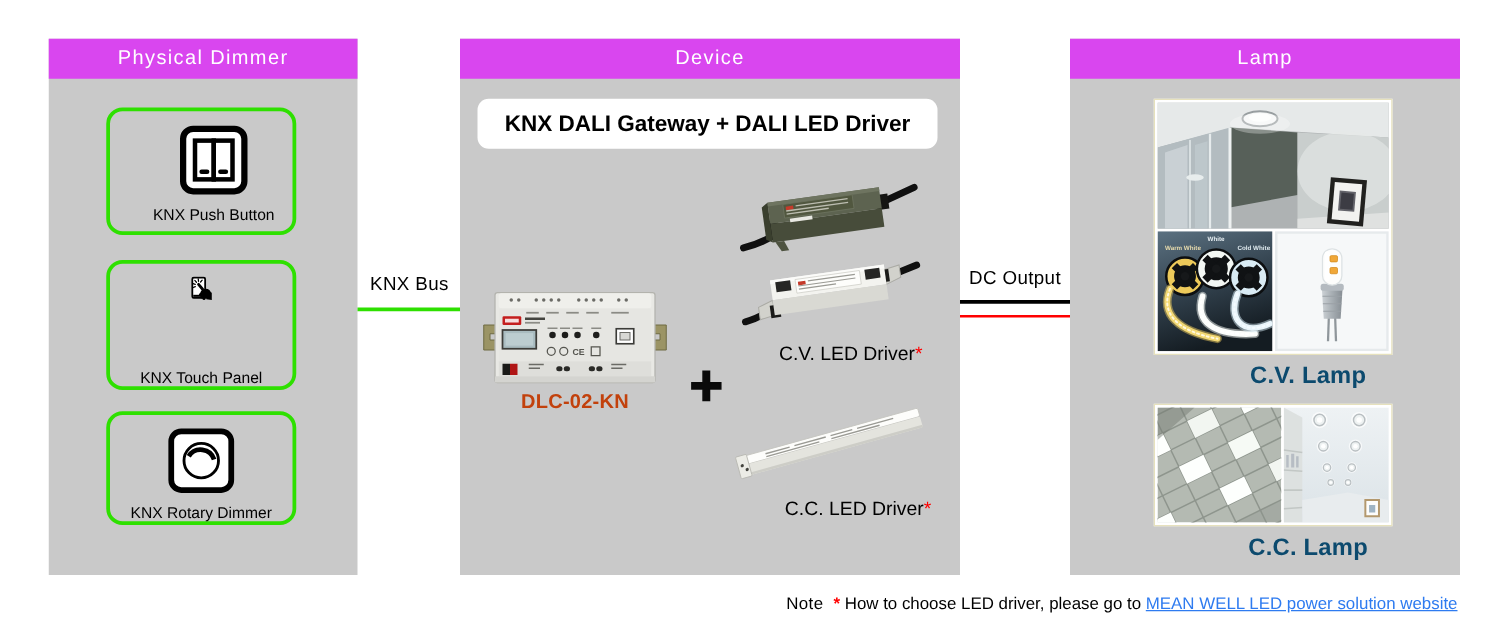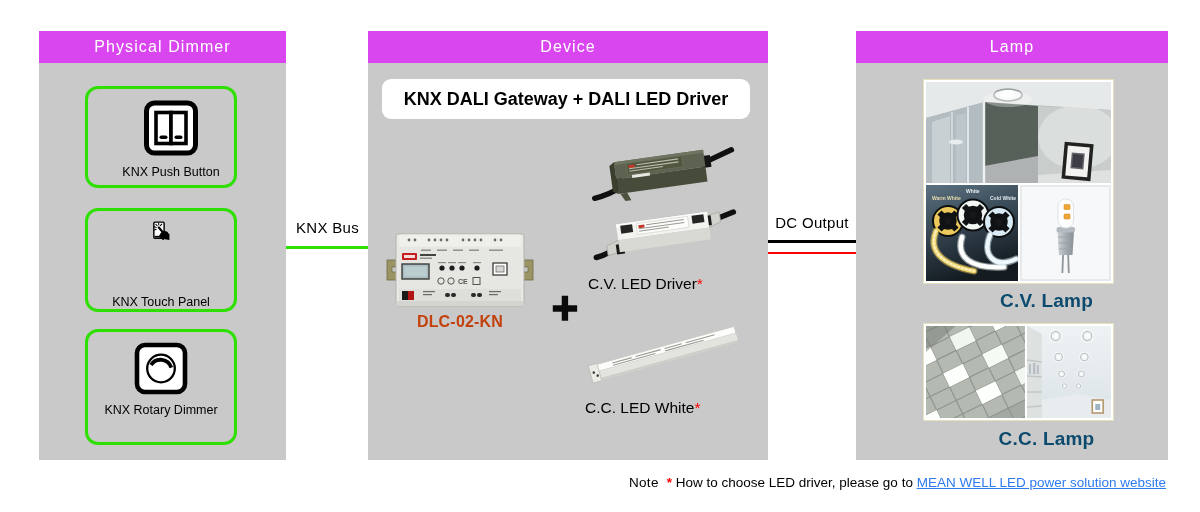--- a/index.html
+++ b/index.html
@@ -15,42 +15,42 @@
   #panel-device { left:368px; width:400px; }
   #panel-lamp   { left:856px; width:312px; }
 
   
   .dim-box { position:absolute; left:46px; width:152px; border:3px solid #2ee000;
     border-radius:13px; display:flex; flex-direction:column; align-items:center; }
   .dim-box .icon { margin-top:10px; }
   .dim-label { font-size:12.5px; color:#000; margin-top:8px; white-space:nowrap; }
   #dim-box-1 { top:55px;  height:102px;padding-left:20px; }
   #dim-box-2 { top:177px; height:104px;gap:44px; }
-  #dim-box-3 { top:298px; height:116px;  }
+  #dim-box-3 { top:298px; height:91px;  }
 
   
   .conn-label { position:absolute; text-align:center; font-size:15px; letter-spacing:0.3px; color:#000; white-space:nowrap; }
   #knx-bus-label { left:287px; top:219px; width:81px; }
   #dc-output-label { left:764px; top:214px; width:96px; }
   .conn-line { position:absolute; }
   #knx-bus-line { left:286px; top:246px; width:82px; height:3px;   background:#2ee000; }
   #dc-line-black { left:768px; top:240px; width:88px; height:2.5px; background:#000000; }
   #dc-line-red   { left:768px; top:251.5px; width:88px; height:2.5px; background:#ff0000; }
 
   
   #device-headline { position:absolute; left:382px; top:79px; width:368px; height:40px;
     background:#ffffff; border-radius:9px; text-align:center; line-height:40px;
     font-size:18px; font-weight:bold; color:#000; white-space:nowrap; }
   #gateway-art { position:absolute; left:385px; top:230px; width:150px; height:82px; }
   #gateway-model { position:absolute; left:385px; top:313px; width:150px; text-align:center;
     font-size:16px; font-weight:bold; color:#c2410c; letter-spacing:0.2px; }
   #plus-sign { position:absolute; left:545px; top:286px; width:40px; height:46px;
     font-size:46px; font-weight:bold; color:#0a0a0a; text-align:center; line-height:44px; -webkit-text-stroke:1.3px #0a0a0a; }
   #cv-driver-art { position:absolute; left:588px; top:142px; width:150px; height:124px; }
-  .driver-label { position:absolute; text-align:left; font-size:15.5px; color:#000; white-space:nowrap; }
+  .driver-label { position:absolute; text-align:right; font-size:15.5px; color:#000; white-space:nowrap; }
   #cv-driver-label { left:588px; top:275px; width:150px; }
   #cc-driver-art { position:absolute; left:583px; top:320px; width:164px; height:76px; }
   #cc-driver-label { left:585px; top:399px; width:160px; }
   .ast { color:#ff0000; }
 
   
   .collage { position:absolute; background:#ffffff; border:1px solid #e6e1bd; padding:2px; }
   #cv-collage { left:923px; top:79px;  width:191px; height:205px; }
   #cv-collage .top-row { width:100%; height:101px; }
   #cv-collage .bot-row { margin-top:2px; width:100%; height:96px; display:flex; gap:2px; }
@@ -273,21 +273,21 @@
           <rect x="106" y="28.2" width="30" height="1.1"></rect>
         <rect x="30" y="30.6" width="44" height="1.1"></rect>
           <rect x="84" y="30.6" width="40" height="1.1"></rect>
       </g>
       <rect x="6" y="25" width="9" height="18" rx="1" fill="#ecece6" stroke="#b9b9b3" stroke-width="0.7"></rect>
       <circle cx="9.5" cy="33" r="1.3" fill="#44443f"></circle>
       <circle cx="12.5" cy="37" r="1.3" fill="#44443f"></circle>
     </g>
   </svg>
   <div class="driver-label" id="cc-driver-label">
-    <span>C.C. LED White</span><span class="ast">*</span>
+    <span>C.C. LED Driver</span><span class="ast">*</span>
   </div>
 
   <div class="conn-label" id="dc-output-label">DC Output</div>
   <div class="conn-line" id="dc-line-black"></div>
   <div class="conn-line" id="dc-line-red"></div>
 
   <div class="panel" id="panel-lamp">
     <div class="panel-header">Lamp</div>
   </div>
 

